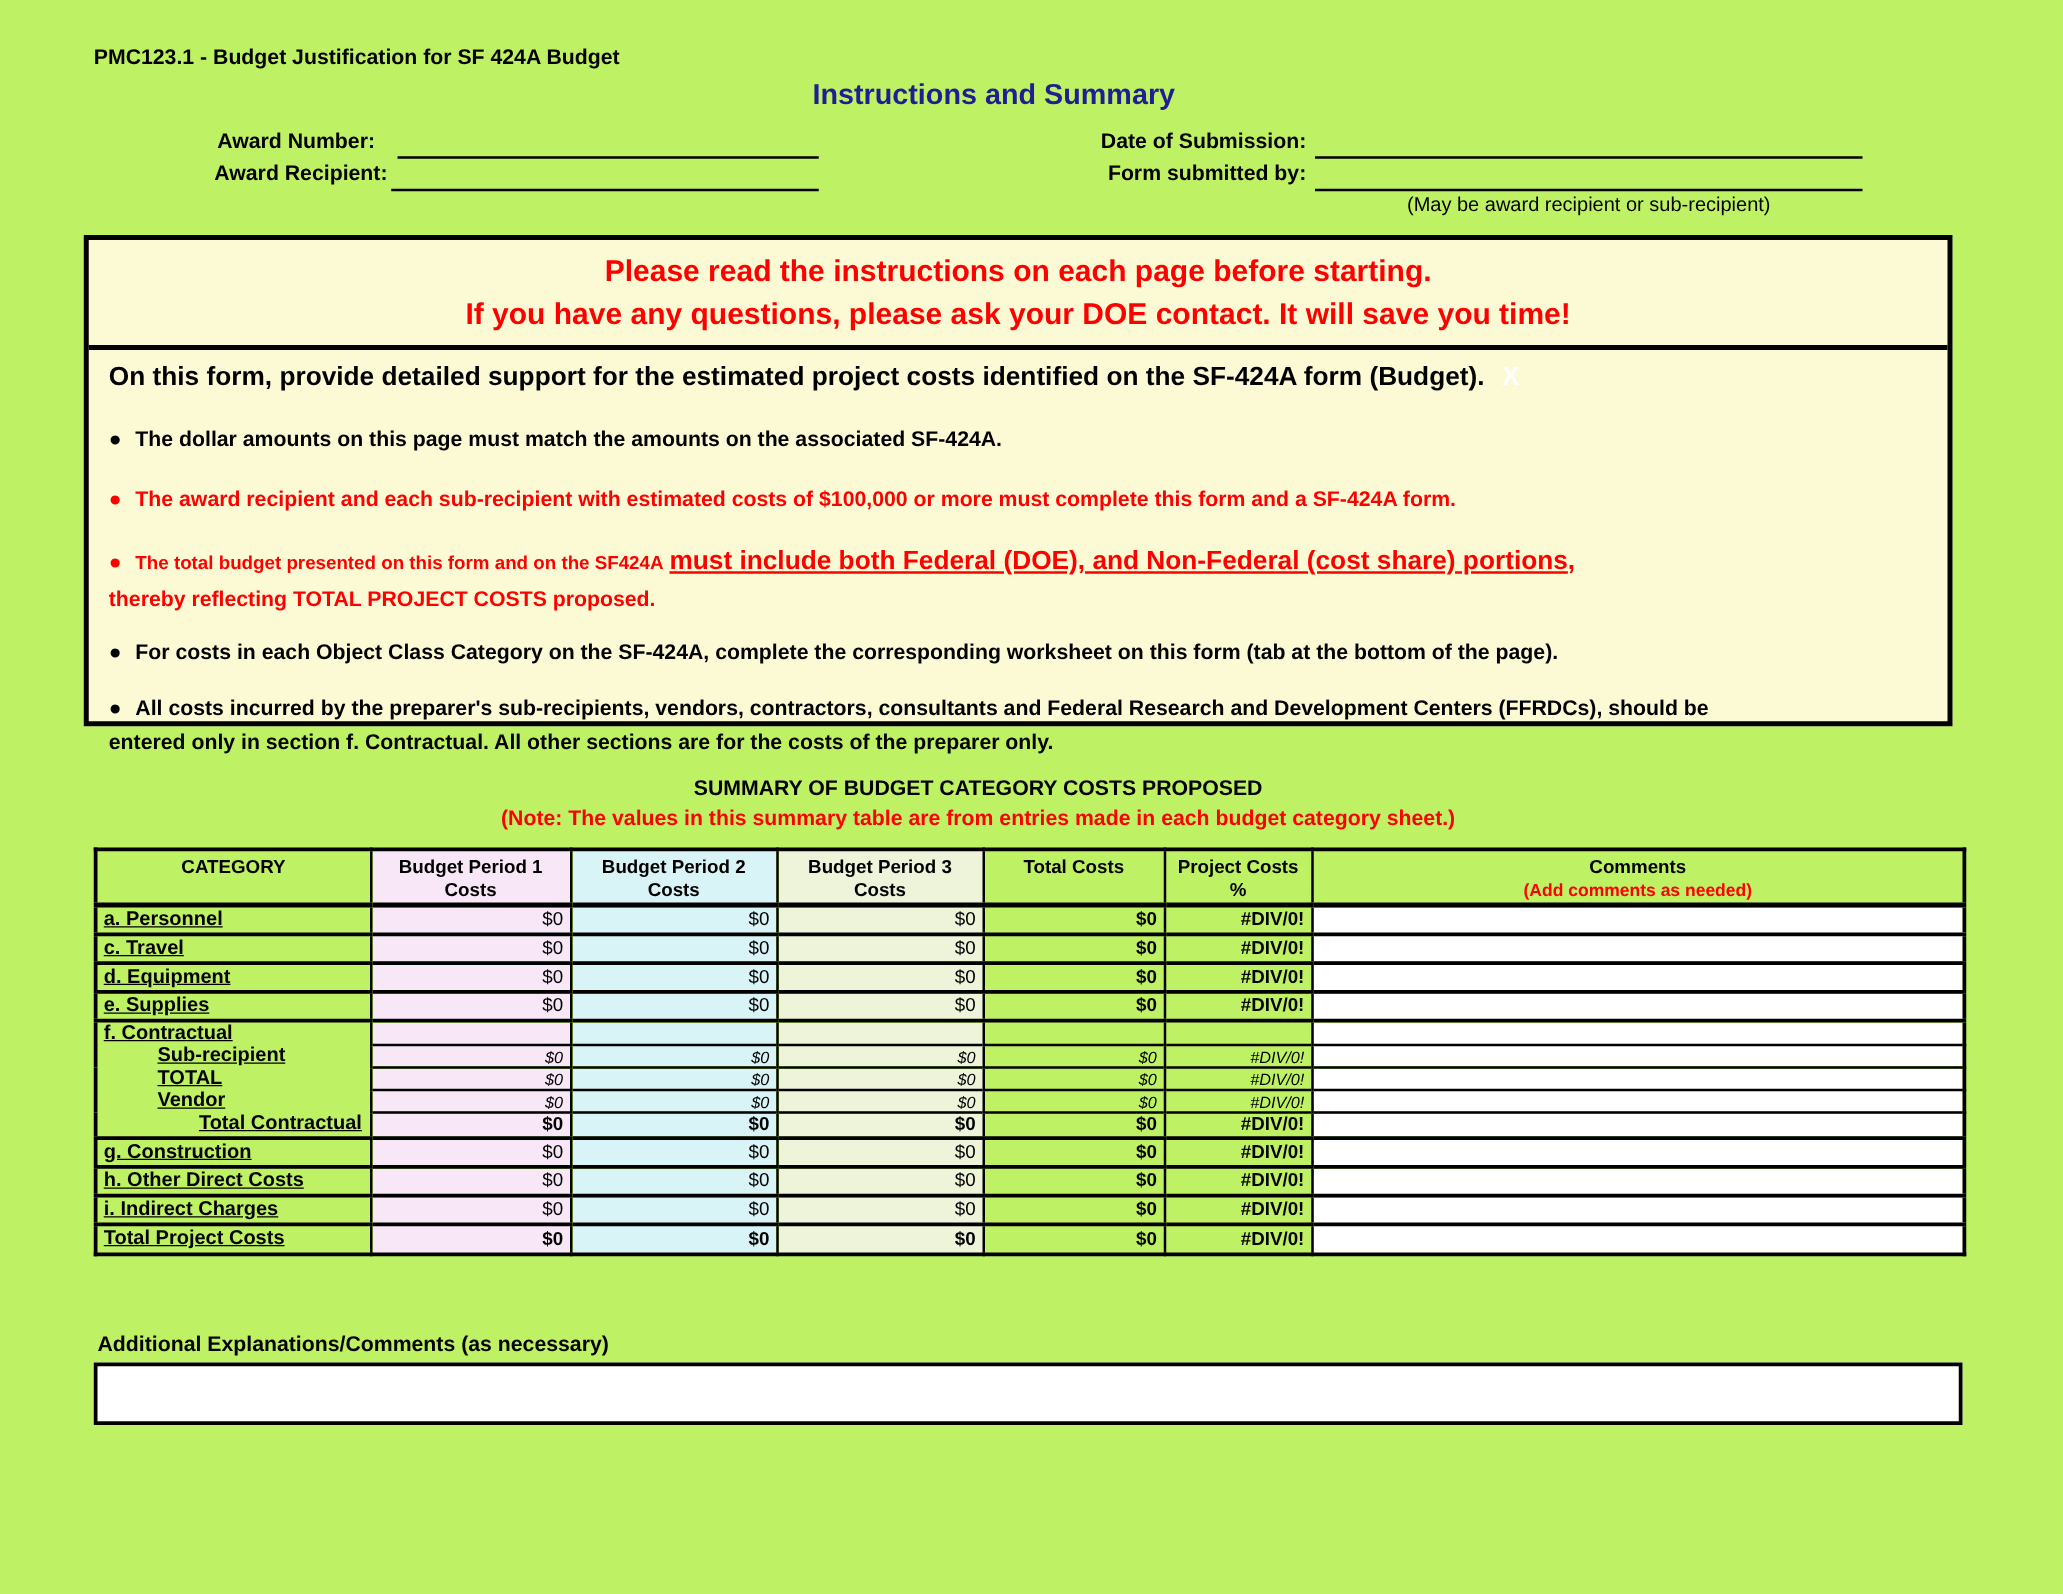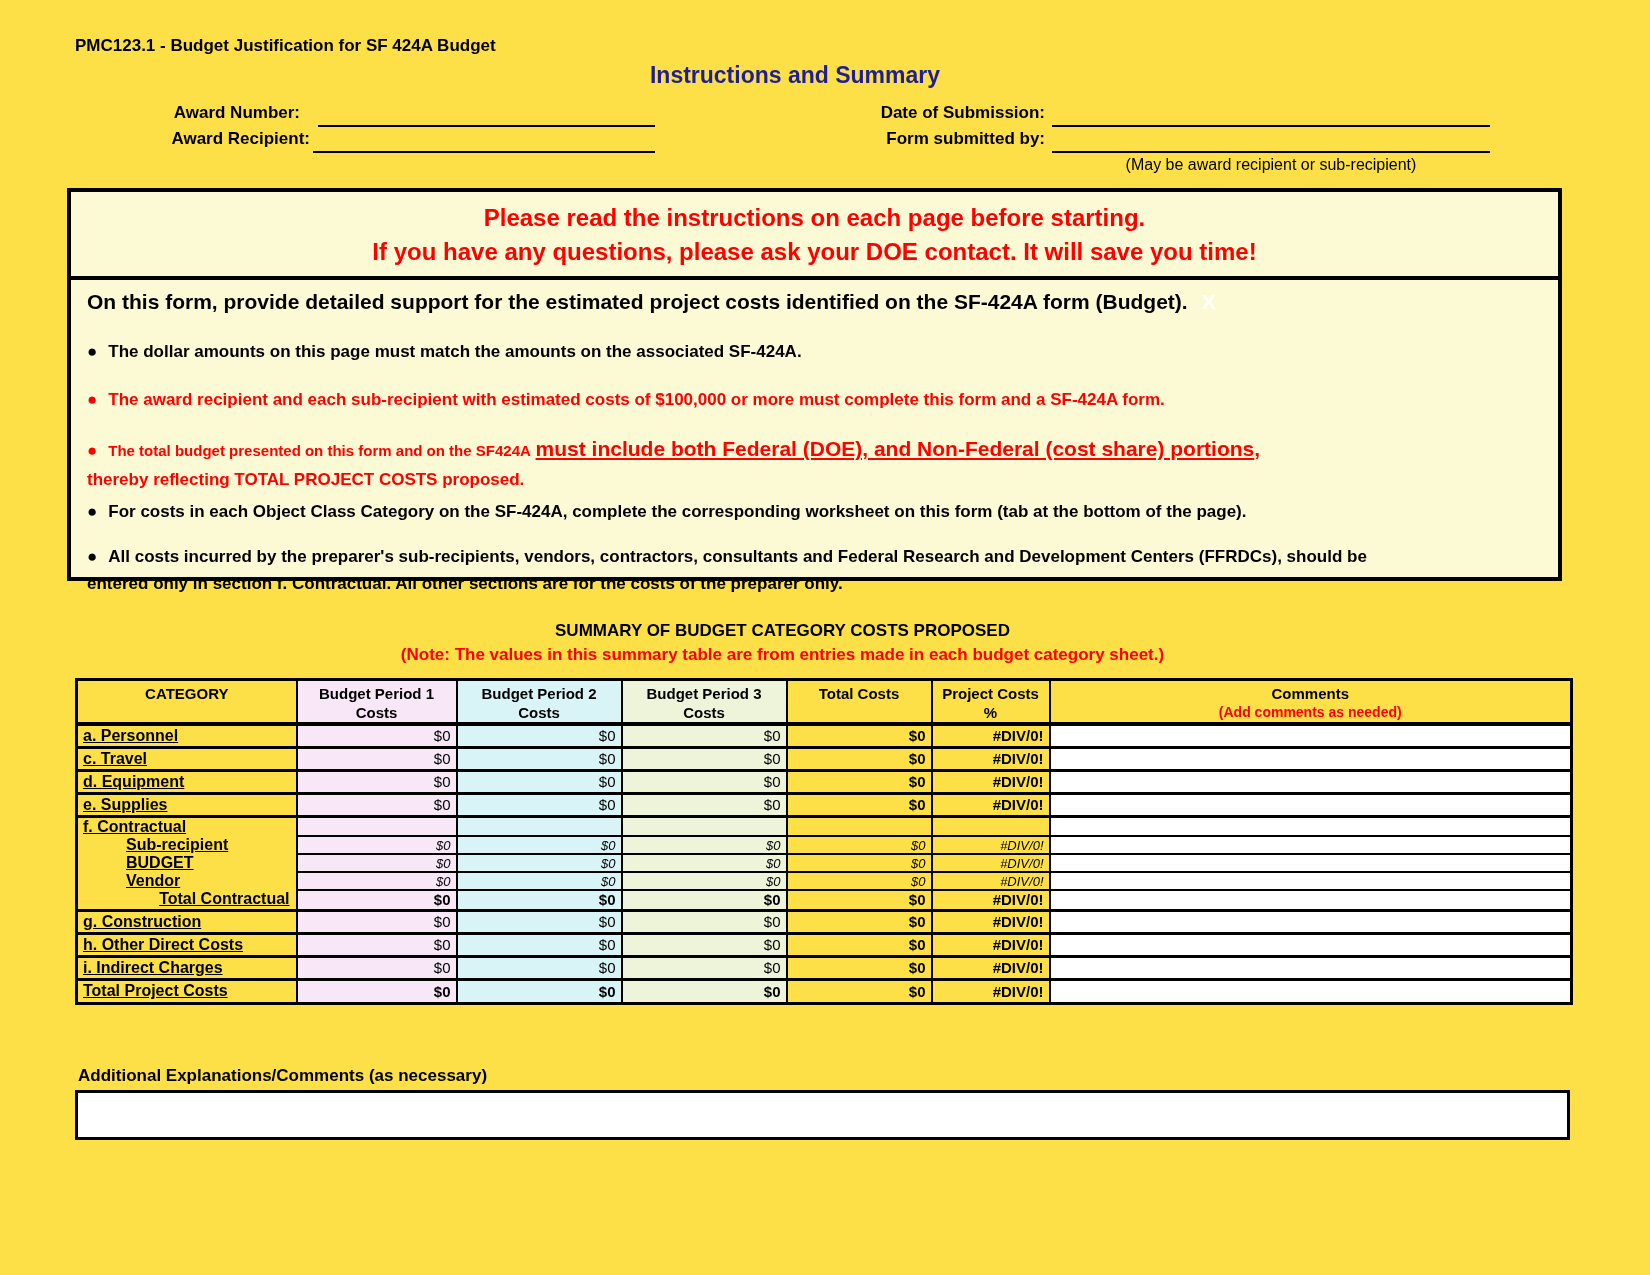--- a/index.html
+++ b/index.html
@@ -1,16 +1,16 @@
 <!DOCTYPE html>
 <html style="--navy: #1f1f93; --red: #ff0000; --notice-bg: #fcfad4; --bp1: #f7e7f7; --bp2: #d8f4f6; --bp3: #edf4d9;"><head>
 <meta charset="utf-8">
 <style>
   html,body{margin:0;padding:0;background:#fff;}
-  .page{position:relative;width:1650px;height:1275px;background:#fde047;
+  .page{position:relative;width:1650px;height:1275px;background:#bef264;
         font-family:"Liberation Sans",sans-serif;color:#000;overflow:hidden;}
   .abs{position:absolute;}
 
   
   .form-id{left:75px;top:36px;font-size:17px;font-weight:bold;}
   .page-title{left:75px;top:62px;width:1495px;box-sizing:border-box;padding-right:55px;
               text-align:center;font-size:23px;font-weight:bold;color:var(--navy,#1f1f93);}
   .field-label{font-size:17px;font-weight:bold;white-space:nowrap;}
   .lbl-award-number{left:65px;top:103px;width:235px;text-align:right;}
   .lbl-award-recipient{left:75px;top:129px;width:235px;text-align:right;}
@@ -28,21 +28,21 @@
           background:var(--notice-bg,#fcfad4);border:4px solid #000;}
   .notice-top{height:88px;box-sizing:border-box;border-bottom:4px solid #000;
               text-align:center;padding-top:9px;}
   .notice-top div{font-size:24px;font-weight:bold;color:var(--red,#f00);line-height:34px;}
   .notice-body{padding:10px 18px 0 16px;}
   .intro{font-size:21px;font-weight:bold;margin-bottom:24px;}
   .intro-x{color:#fff;margin-left:14px;}
   .bullet{font-size:17px;font-weight:bold;line-height:27px;margin-bottom:21px;}
   .dot{display:inline-block;margin-right:11px;}
   .red{color:var(--red,#f00);}
-  .b3{line-height:29px;margin-bottom:4px;}
+  .b3{line-height:29px;margin-bottom:14px;}
   .b3-small{font-size:15px;}
   .b3-big{font-size:21px;text-decoration:underline;}
   .b3-comma{font-size:21px;}
   .b4{margin-bottom:18px;}
 
   
   .summary{left:75px;top:621px;width:1495px;box-sizing:border-box;padding-right:80px;text-align:center;}
   .summary-title{font-size:17px;font-weight:bold;}
   .summary-note{font-size:17px;font-weight:bold;color:var(--red,#f00);margin-top:4px;}
 
@@ -216,21 +216,21 @@
     <tr class="rsub">
       <td class="cat">Sub-recipient</td>
       <td class="val bg1">$0</td>
       <td class="val bg2">$0</td>
       <td class="val bg3">$0</td>
       <td class="val">$0</td>
       <td class="val">#DIV/0!</td>
       <td class="com"></td>
     </tr>
     <tr class="rsub">
-      <td class="cat">BUDGET</td>
+      <td class="cat">TOTAL</td>
       <td class="val bg1">$0</td>
       <td class="val bg2">$0</td>
       <td class="val bg3">$0</td>
       <td class="val">$0</td>
       <td class="val">#DIV/0!</td>
       <td class="com"></td>
     </tr>
     <tr class="rsub">
       <td class="cat">Vendor</td>
       <td class="val bg1">$0</td>

